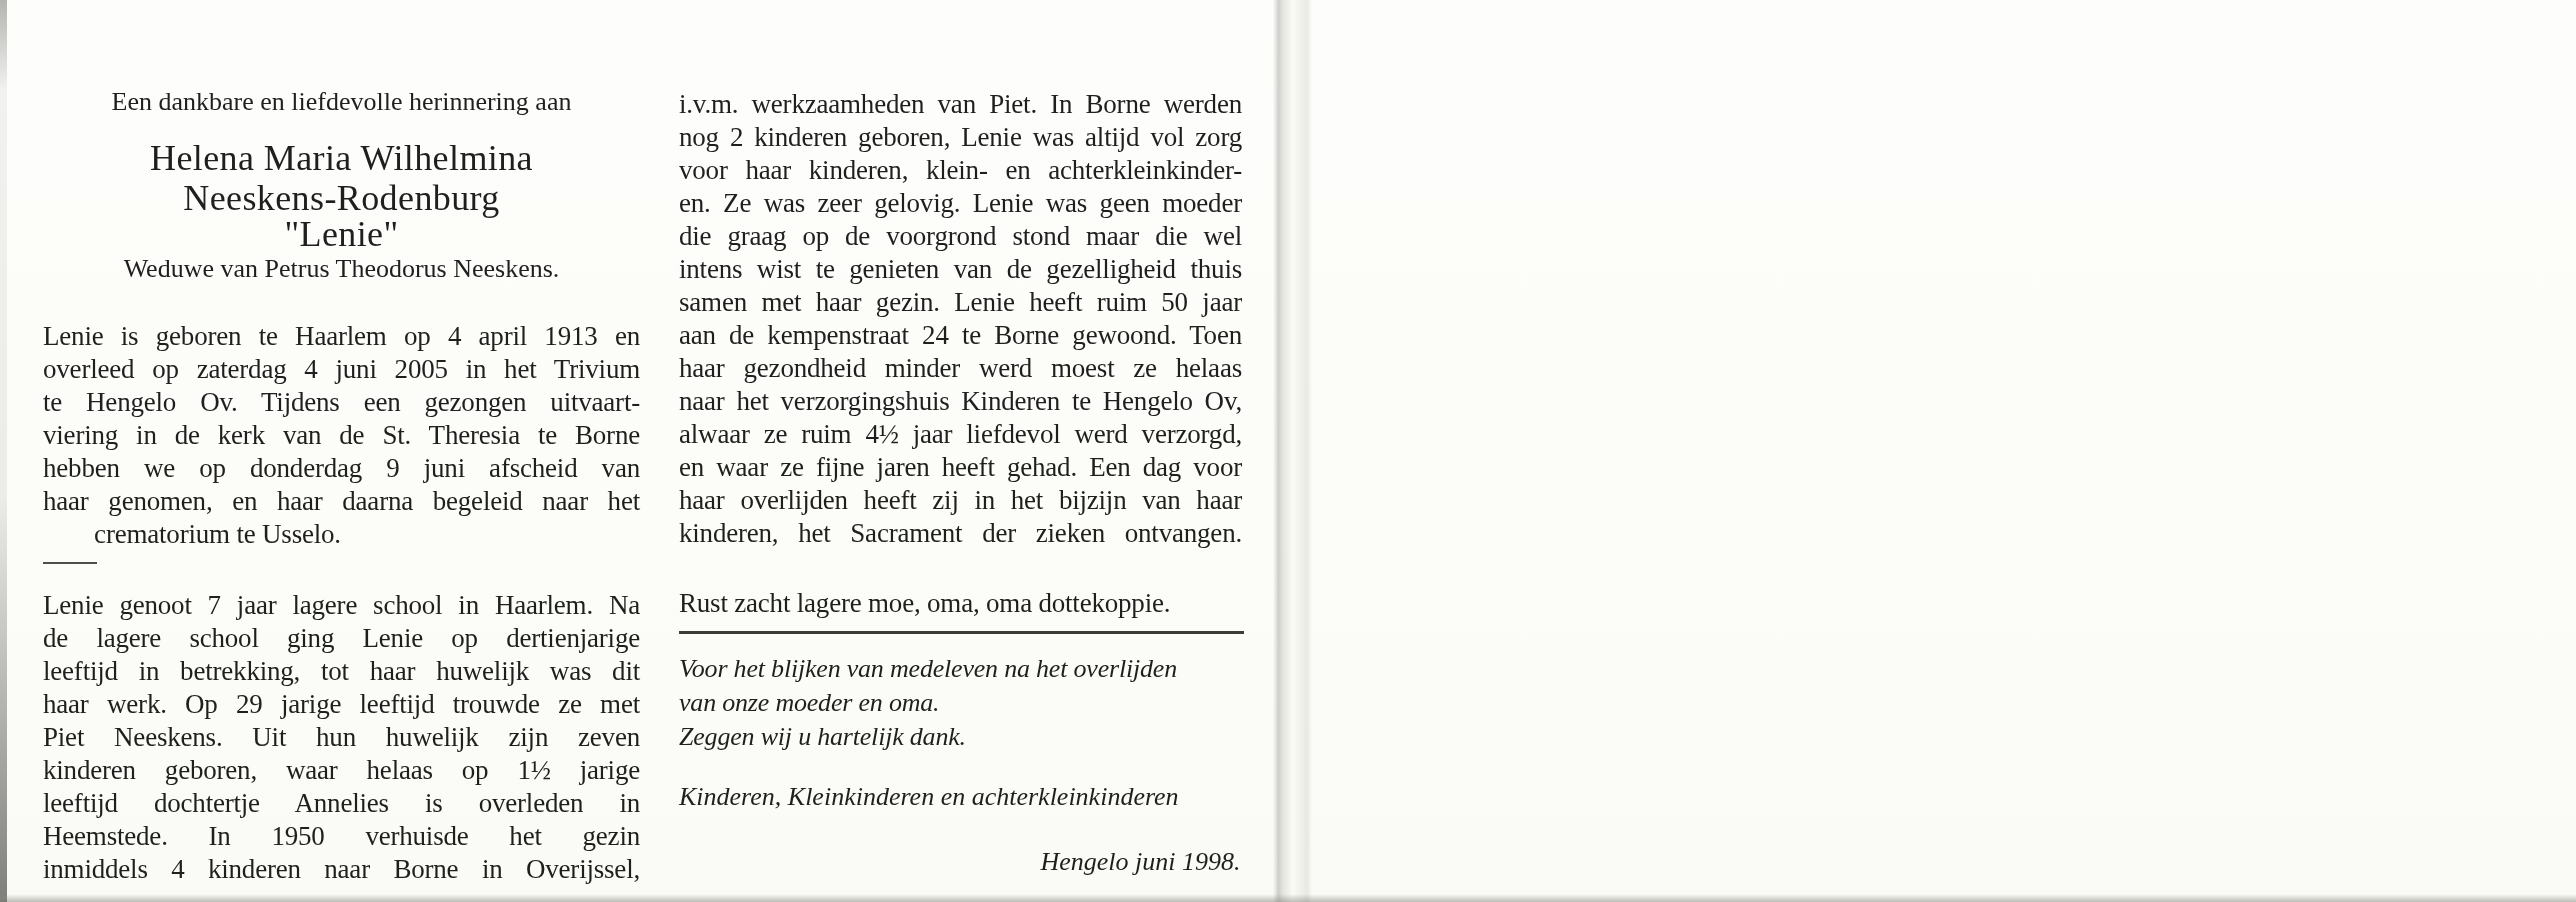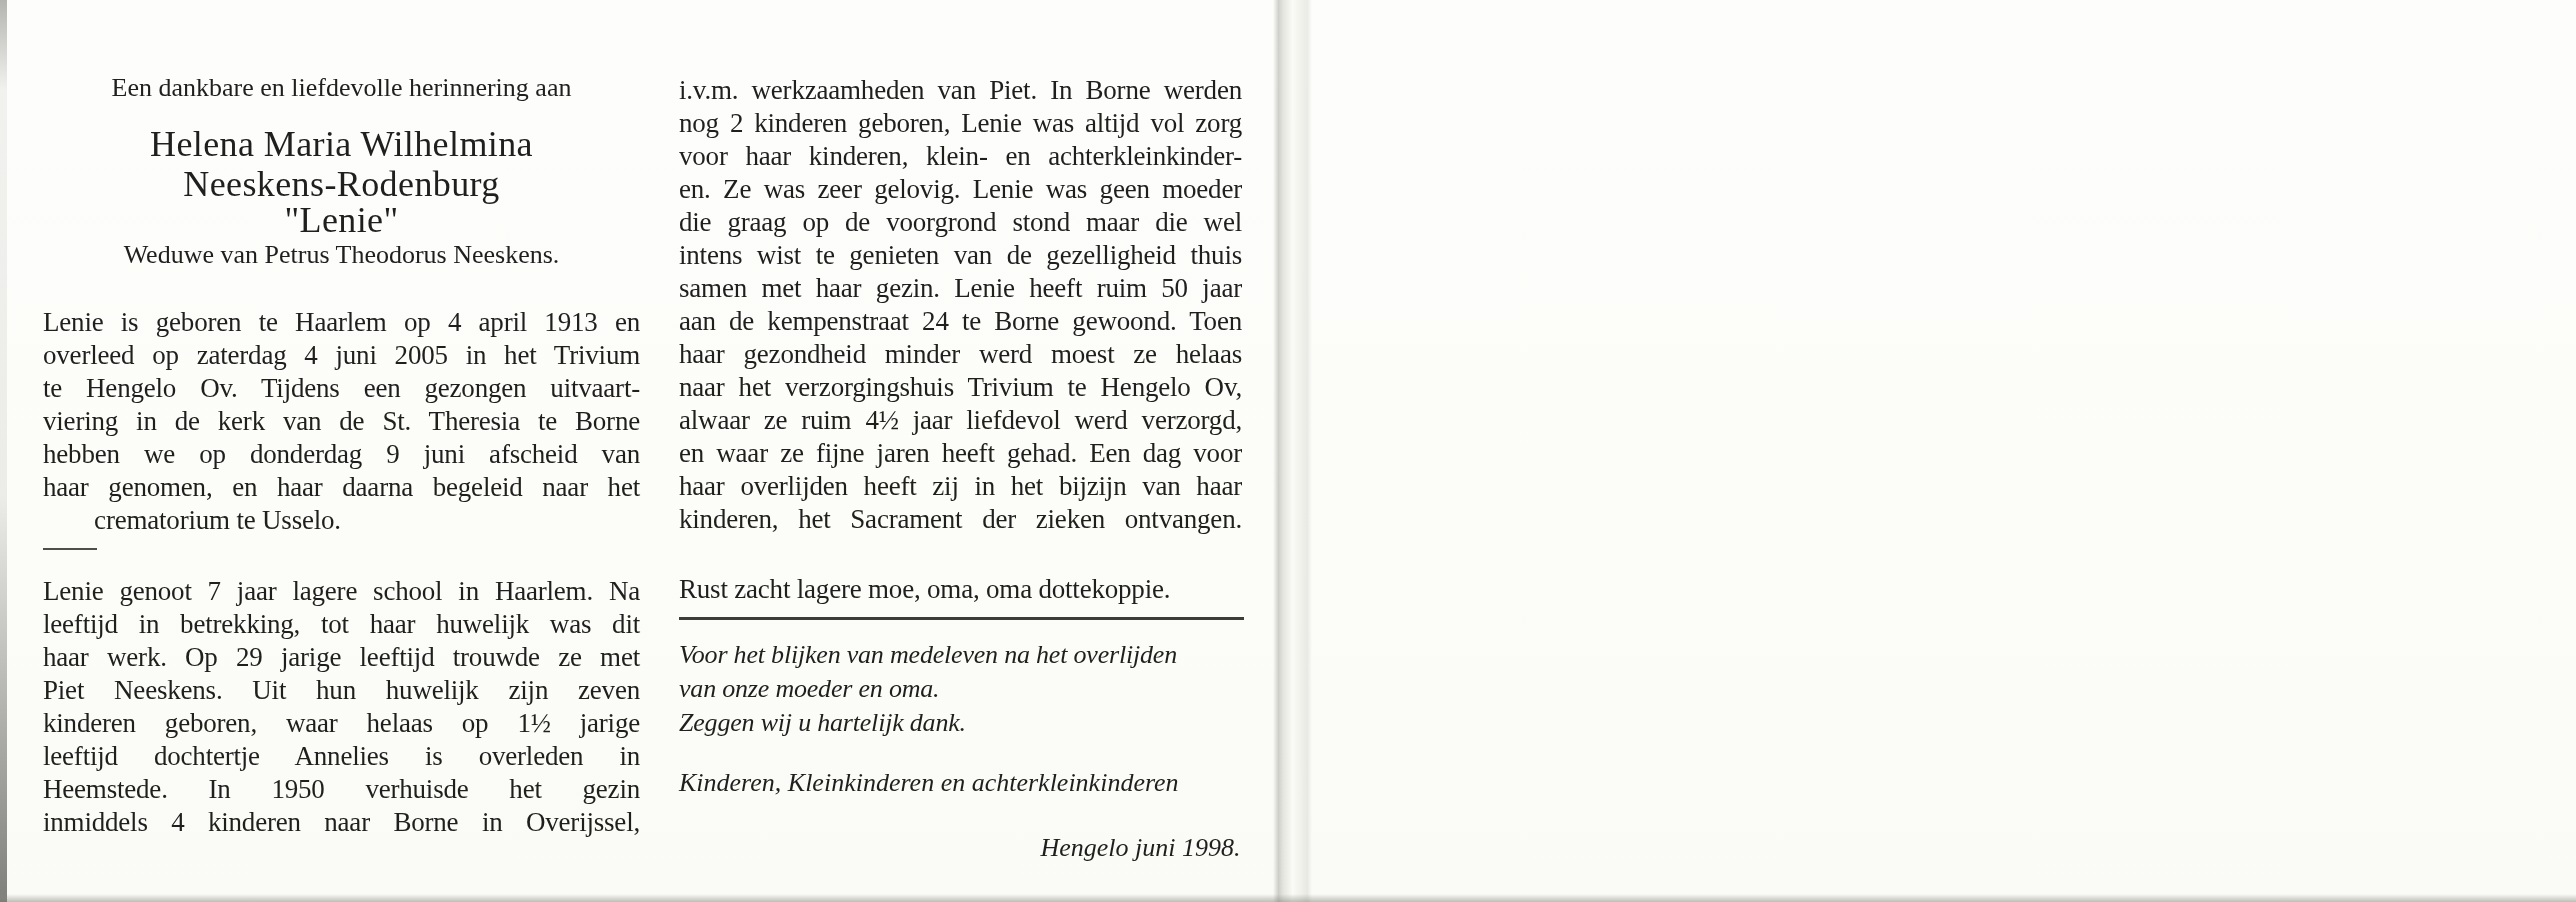--- a/index.html
+++ b/index.html
@@ -2,21 +2,21 @@
 <html style="font-size:12px"><head>
 <meta charset="utf-8">
 <style>
   html,body{margin:0;padding:0;background:#888;}
   .scan{position:relative;width:2576px;height:903px;overflow:hidden;
         background:linear-gradient(180deg,#fdfdfb 0%,#fcfcf9 60%,#fafaf7 100%);
         font-family:"Liberation Serif", serif;color:#1f1f1d;}
   .page{position:absolute;top:0;bottom:0;}
   .page-left{left:0;width:1274px;}
   .page-right{left:1309px;right:0;}
-  .col{position:absolute;top:2px;height:849px;}
+  .col{position:absolute;top:16px;height:849px;}
   .col1{left:43px;width:597px;}
   .col2{left:679px;width:563px;}
   .col > div{position:absolute;left:0;right:0;}
 
   
   .intro{top:71px;text-align:center;font-size:26px;line-height:30px;}
   .name{text-align:center;font-weight:400;font-size:36px;line-height:38px;letter-spacing:0.4px;}
   .n1{top:123px;}
   .n2{top:163px;}
   .nick{top:199px;}
@@ -75,20 +75,21 @@
           <div class="tline">overleed op zaterdag 4 juni 2005 in het Trivium</div>
           <div class="tline">te Hengelo Ov. Tijdens een gezongen uitvaart-</div>
           <div class="tline">viering in de kerk van de St. Theresia te Borne</div>
           <div class="tline">hebben we op donderdag 9 juni afscheid van</div>
           <div class="tline">haar genomen, en haar daarna begeleid naar het</div>
           <div class="tline">crematorium te Usselo.</div>
         </div>
       <div class="divider"></div>
       <div class="para p2 justify">
           <div class="tline">Lenie genoot 7 jaar lagere school in Haarlem. Na</div>
+          <div class="tline">de lagere school ging Lenie op dertienjarige</div>
           <div class="tline">leeftijd in betrekking, tot haar huwelijk was dit</div>
           <div class="tline">haar werk. Op 29 jarige leeftijd trouwde ze met</div>
           <div class="tline">Piet Neeskens. Uit hun huwelijk zijn zeven</div>
           <div class="tline">kinderen geboren, waar helaas op 1½ jarige</div>
           <div class="tline">leeftijd dochtertje Annelies is overleden in</div>
           <div class="tline">Heemstede. In 1950 verhuisde het gezin</div>
           <div class="tline">inmiddels 4 kinderen naar Borne in Overijssel,</div>
         </div>
     </section>
 
@@ -96,21 +97,21 @@
       <div class="para p3 justify">
           <div class="tline">i.v.m. werkzaamheden van Piet. In Borne werden</div>
           <div class="tline">nog 2 kinderen geboren, Lenie was altijd vol zorg</div>
           <div class="tline">voor haar kinderen, klein- en achterkleinkinder-</div>
           <div class="tline">en. Ze was zeer gelovig. Lenie was geen moeder</div>
           <div class="tline">die graag op de voorgrond stond maar die wel</div>
           <div class="tline">intens wist te genieten van de gezelligheid thuis</div>
           <div class="tline">samen met haar gezin. Lenie heeft ruim 50 jaar</div>
           <div class="tline">aan de kempenstraat 24 te Borne gewoond. Toen</div>
           <div class="tline">haar gezondheid minder werd moest ze helaas</div>
-          <div class="tline">naar het verzorgingshuis Trivium te Hengelo Ov,</div>
+          <div class="tline">naar het verzorgingshuis Kinderen te Hengelo Ov,</div>
           <div class="tline">alwaar ze ruim 4½ jaar liefdevol werd verzorgd,</div>
           <div class="tline">en waar ze fijne jaren heeft gehad. Een dag voor</div>
           <div class="tline">haar overlijden heeft zij in het bijzijn van haar</div>
           <div class="tline">kinderen, het Sacrament der zieken ontvangen.</div>
         </div>
       <div class="rest">Rust zacht lagere moe, oma, oma dottekoppie.</div>
       <div class="rule"></div>
       <div class="para thanks italic">
           <div class="tline">Voor het blijken van medeleven na het overlijden</div>
           <div class="tline">van onze moeder en oma.</div>

